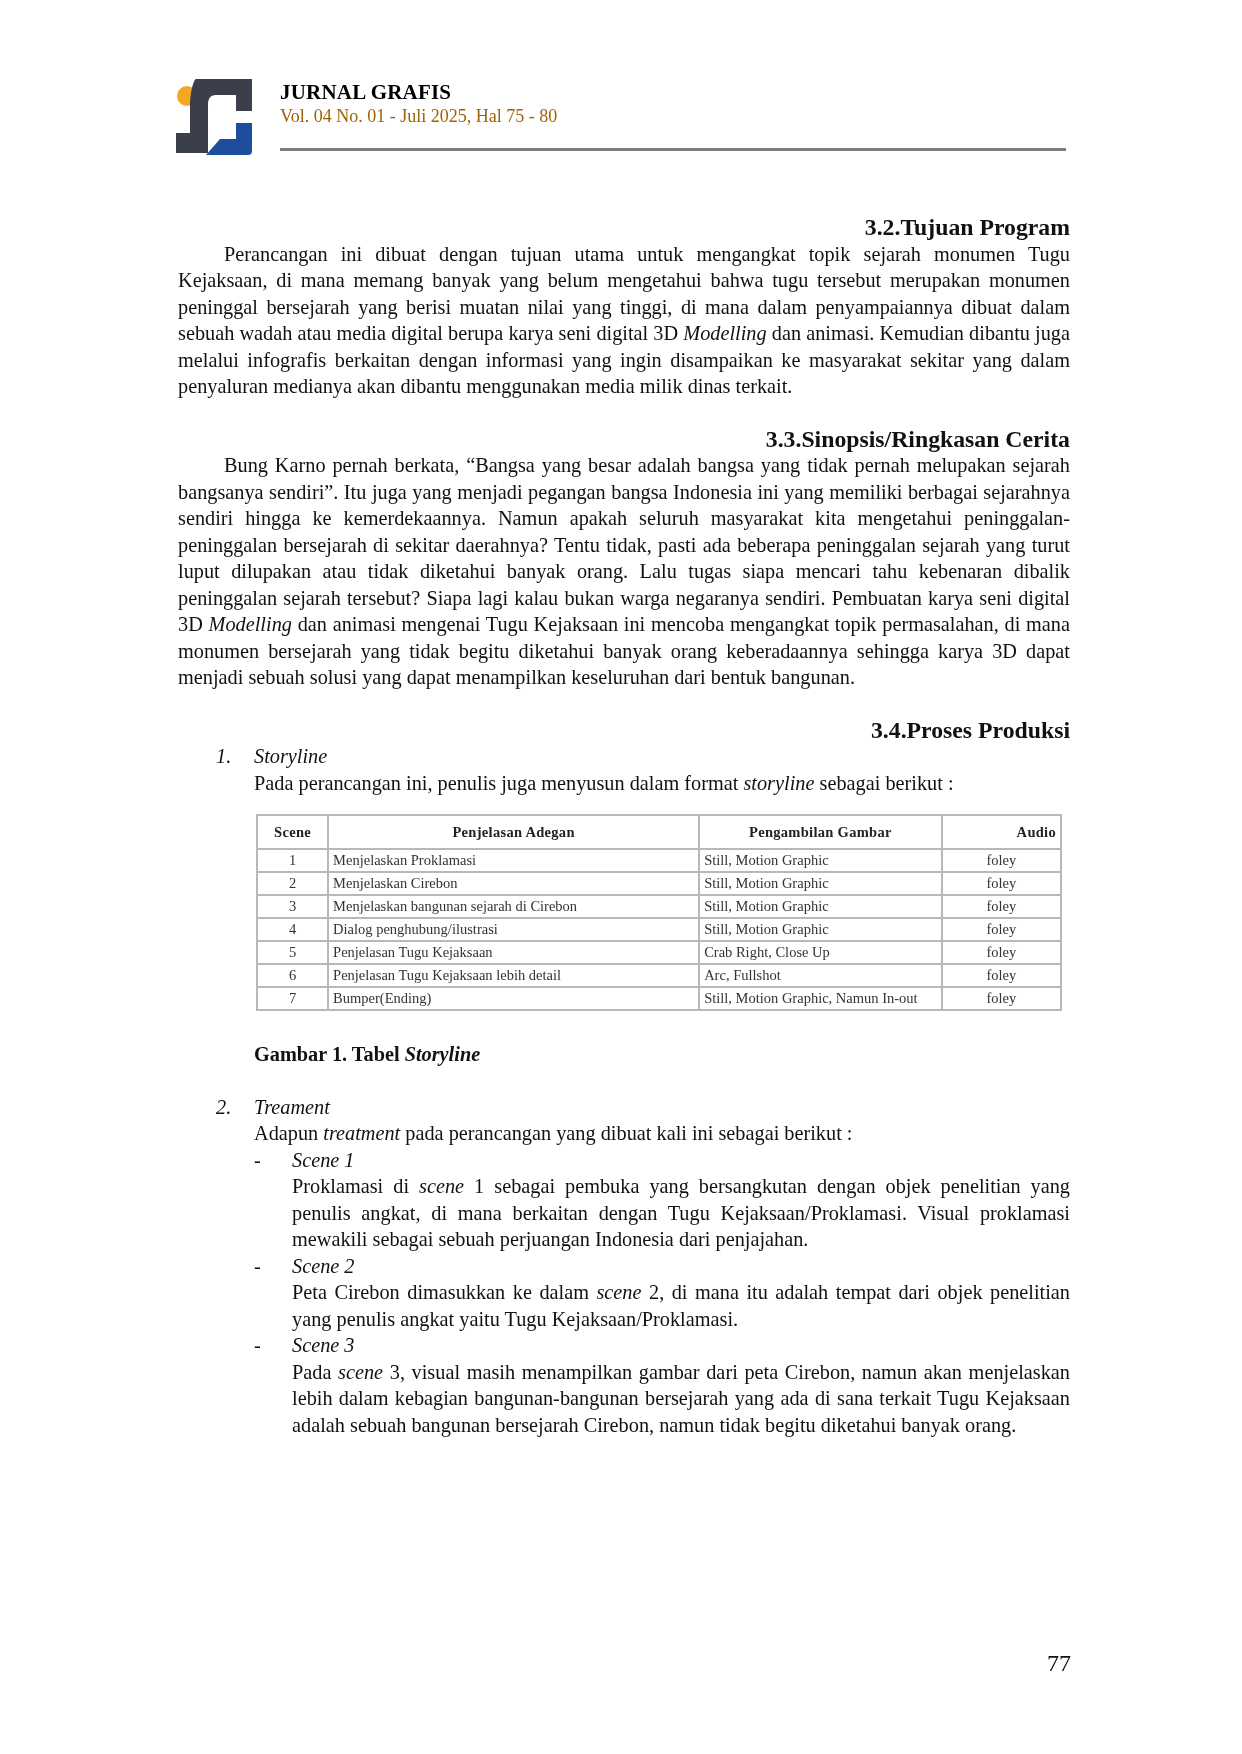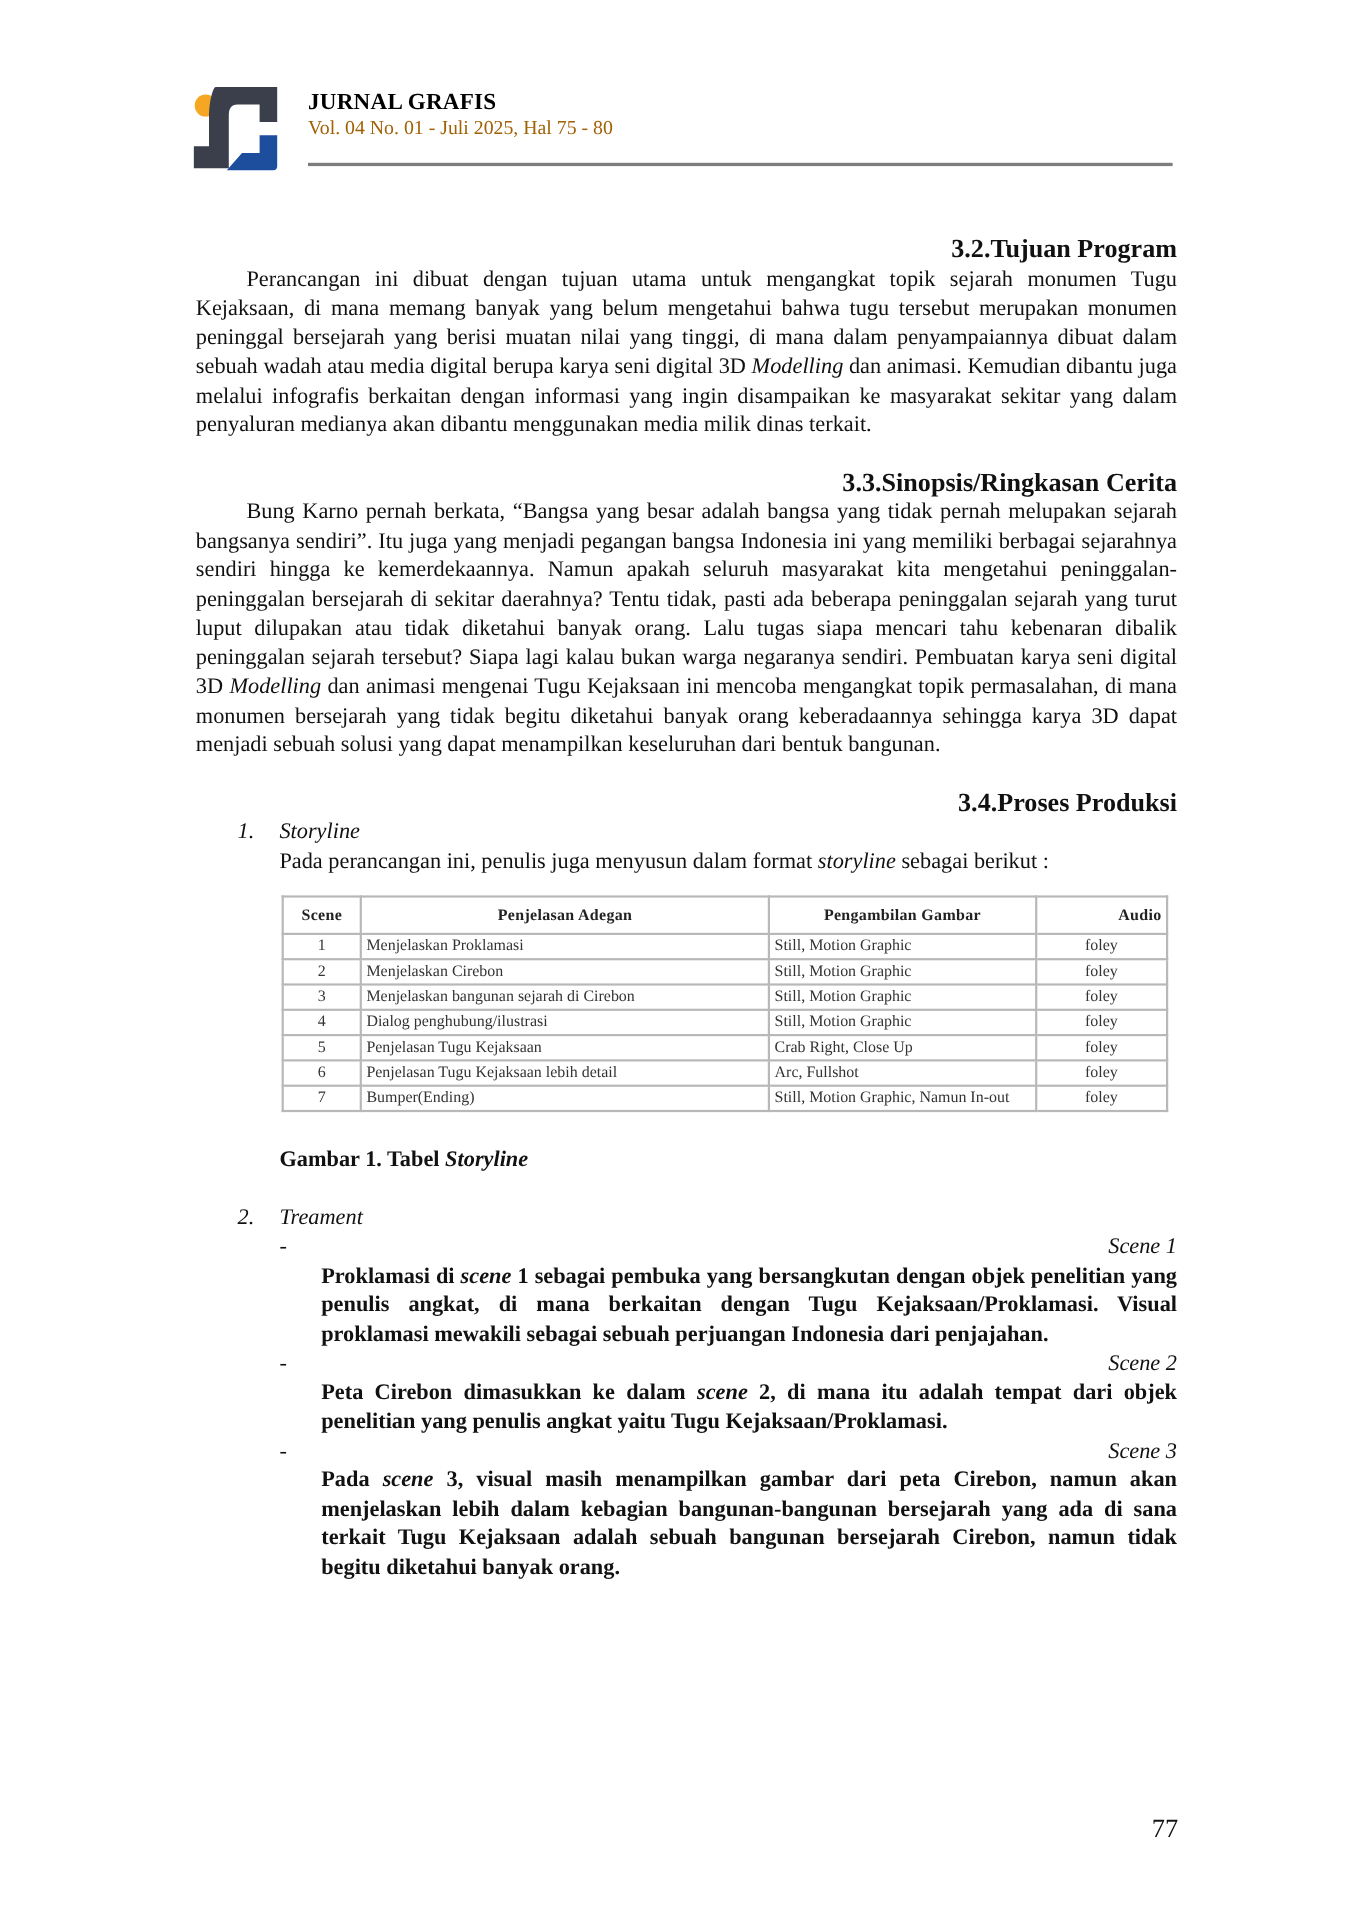--- a/index.html
+++ b/index.html
@@ -19,22 +19,22 @@
     .para { margin: 0; text-align: justify; text-indent: 46px; }
     .gap { height: 26px; }
 
     .list-item { margin-left: 38px; position: relative; }
     .list-num { position: absolute; left: 0; font-style: italic; }
     .list-head { padding-left: 38px; font-style: italic; }
     .list-body { padding-left: 38px; text-align: justify; }
 
     .sub-item { margin-left: 38px; position: relative; }
     .dash { position: absolute; left: 38px; }
-    .sub-head { padding-left: 76px; font-style: italic; text-align: right; }
-    .sub-body { padding-left: 76px; text-align: justify; font-weight: bold; }
+    .sub-head { padding-left: 76px; font-style: italic; }
+    .sub-body { padding-left: 76px; text-align: justify; }
 
     .table-wrap { margin-left: 78px; margin-top: 18px; width: 806px; }
     table.storyline {
       border-collapse: collapse; width: 806px;
       font-family: "Liberation Serif", "DejaVu Serif", serif; font-size: 14.5px; line-height: 19px; color: #333;
     }
     table.storyline th, table.storyline td { border: 2px solid #b8b8b8; padding: 1px 4px; height: 18px; }
     table.storyline th { font-weight: bold; height: 30px; color: #222; letter-spacing: 0.3px; }
     table.storyline td.c { text-align: center; }
     .col-scene { width: 62px; } .col-adegan { width: 370px; } .col-gambar { width: 238px; } .col-audio { width: 112px; text-align: right; }
@@ -140,20 +140,21 @@
     </table>
   </div>
 
   <div class="caption"><span>Gambar 1. Tabel </span><i>Storyline</i></div>
 
   <div class="gap"></div>
 
   <div class="list-item">
     <span class="list-num">2.</span>
     <div class="list-head">Treament</div>
+    <div class="list-body"><span>Adapun </span><i>treatment</i><span> pada perancangan yang dibuat kali ini sebagai berikut :</span></div>
   </div>
 
   <div class="sub-item">
     <span class="dash">-</span>
     <div class="sub-head">Scene 1</div>
     <div class="sub-body"><span>Proklamasi di </span><i>scene</i><span> 1 sebagai pembuka yang bersangkutan dengan objek penelitian yang penulis angkat, di mana berkaitan dengan Tugu Kejaksaan/Proklamasi. Visual proklamasi mewakili sebagai sebuah perjuangan Indonesia dari penjajahan.</span></div>
   </div>
 
   <div class="sub-item">
     <span class="dash">-</span>

